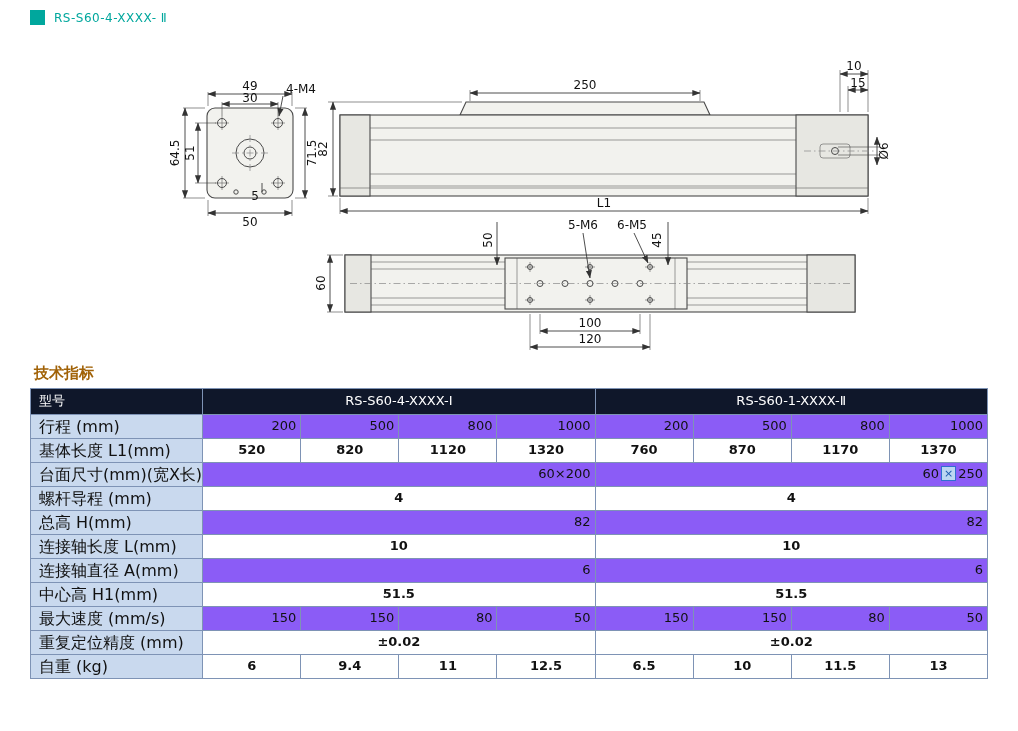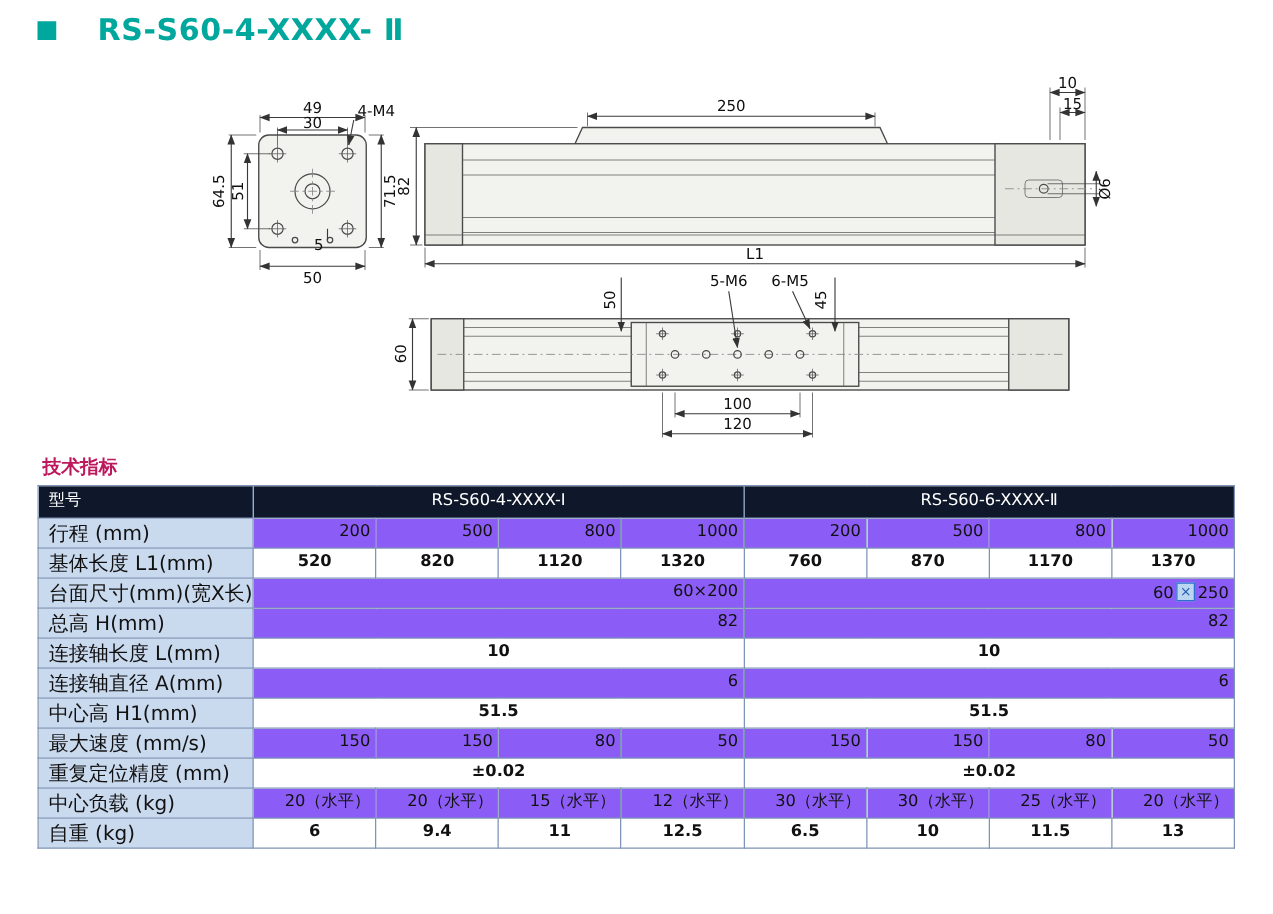--- a/index.html
+++ b/index.html
@@ -1,35 +1,35 @@
 <!DOCTYPE html>
 <html><head>
 <meta charset="utf-8">
 <style>
   html,body{margin:0;padding:0;background:#fff;font-family:"DejaVu Sans","Liberation Sans",sans-serif;}
   .page{position:relative;width:1018px;height:731px;background:#ffffff;overflow:hidden;color:#111;}
 
   
   .title-row{position:absolute;left:30px;top:10px;display:flex;align-items:center;gap:9px;}
   .bullet{width:15px;height:15px;background:#00A79D;}
-  .title-text{color:#00A79D;font-weight:bold;font-size:24px;letter-spacing:.5px;margin-left:24px;}
+  .title-text{color:#00A79D;font-weight:normal;font-size:12px;letter-spacing:.5px;}
 
   
   svg.drawing{position:absolute;left:0;top:50px;}
   .part{fill:#f2f2ee;stroke:#4a4a4a;stroke-width:1.1;}
   .cap{fill:#e7e7e2;stroke:#4a4a4a;stroke-width:1.1;}
   .holes circle{fill:none;stroke:#4a4a4a;stroke-width:1;}
   .thin{stroke:#5a5a5a;stroke-width:.6;fill:none;}
   .dash2{stroke:#888;stroke-width:.7;fill:none;stroke-dasharray:7 3 1.5 3;}
   .ext path{stroke:#444;stroke-width:.6;fill:none;}
   .dim line{stroke:#3a3a3a;stroke-width:.9;}
   .dt{font-size:12px;fill:#111;}
 
   
-  .spec-title{position:absolute;left:34px;top:364px;font-size:15px;font-weight:bold;color:#be185d;}
+  .spec-title{position:absolute;left:34px;top:364px;font-size:15px;font-weight:bold;color:#a16207;}
   table.spec{position:absolute;left:30px;top:388px;width:958px;border-collapse:collapse;table-layout:fixed;font-size:13px;}
   table.spec td{border:1px solid #7e93b5;text-align:center;padding:1px 4px;height:21px;line-height:1.25;
                 overflow:hidden;white-space:nowrap;background:#fff;}
   table.spec td.lab{text-align:left;padding-left:8px;background:#c9d9ee;font-size:16px;}
   tr.shaded td:not(.lab){background:#8b5cf6;text-align:right;}
   tr.plain  td:not(.lab){background:#ffffff;font-weight:bold;}
   tr.model td, tr.model td.lab{background:#0f172a;color:#fff;height:23px;font-size:13px;}
   .xbox{display:inline-block;border:1px solid #2f6fd0;background:#bcd6f2;color:#1d5bb0;
         font-size:11px;line-height:13px;padding:0 2px;margin:0 2px;vertical-align:1px;}
 </style>
@@ -186,21 +186,21 @@
         <col style="width:98px">
       <col style="width:98px">
         <col style="width:98px">
         <col style="width:98px">
         <col style="width:98px">
     </colgroup>
     <tbody>
       <tr class="model">
         <td class="lab">型号</td>
         <td colspan="4">RS-S60-4-XXXX-Ⅰ</td>
-        <td colspan="4">RS-S60-6-XXXX-Ⅱ</td>
+        <td colspan="4">RS-S60-1-XXXX-Ⅱ</td>
       </tr>
       <tr class="shaded">
         <td class="lab">行程 (mm)</td>
         <td>200</td>
         <td>500</td>
         <td>800</td>
         <td>1000</td>
         <td>200</td>
         <td>500</td>
         <td>800</td>
@@ -217,20 +217,25 @@
         <td>1170</td>
         <td>1370</td>
       </tr>
       <tr class="shaded">
         <td class="lab">台面尺寸(mm)(宽X长)</td>
         <td colspan="4">60×200</td>
         <td colspan="4">
           <span>60</span><span class="xbox">×</span><span>250</span>
         </td>
       </tr>
+      <tr class="plain">
+        <td class="lab">螺杆导程 (mm)</td>
+        <td colspan="4">4</td>
+        <td colspan="4">4</td>
+      </tr>
       <tr class="shaded">
         <td class="lab">总高 H(mm)</td>
         <td colspan="4">82</td>
         <td colspan="4">82</td>
       </tr>
       <tr class="plain">
         <td class="lab">连接轴长度 L(mm)</td>
         <td colspan="4">10</td>
         <td colspan="4">10</td>
       </tr>
@@ -252,31 +257,20 @@
         <td>50</td>
         <td>150</td>
         <td>150</td>
         <td>80</td>
         <td>50</td>
       </tr>
       <tr class="plain">
         <td class="lab">重复定位精度 (mm)</td>
         <td colspan="4">±0.02</td>
         <td colspan="4">±0.02</td>
-      </tr>
-      <tr class="shaded">
-        <td class="lab">中心负载 (kg)</td>
-        <td>20（水平）</td>
-        <td>20（水平）</td>
-        <td>15（水平）</td>
-        <td>12（水平）</td>
-        <td>30（水平）</td>
-        <td>30（水平）</td>
-        <td>25（水平）</td>
-        <td>20（水平）</td>
       </tr>
       <tr class="plain">
         <td class="lab">自重 (kg)</td>
         <td>6</td>
         <td>9.4</td>
         <td>11</td>
         <td>12.5</td>
         <td>6.5</td>
         <td>10</td>
         <td>11.5</td>

